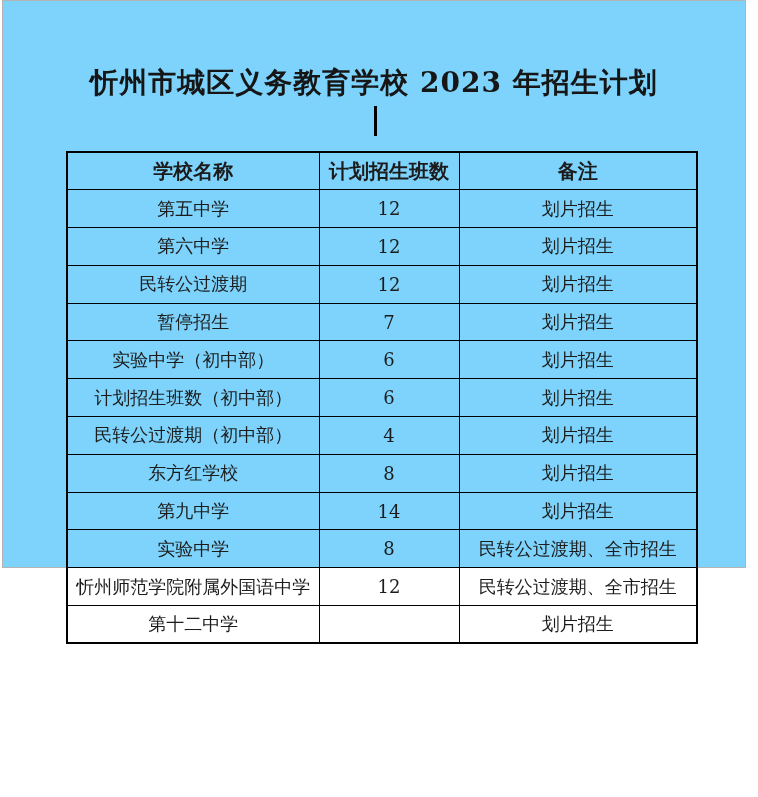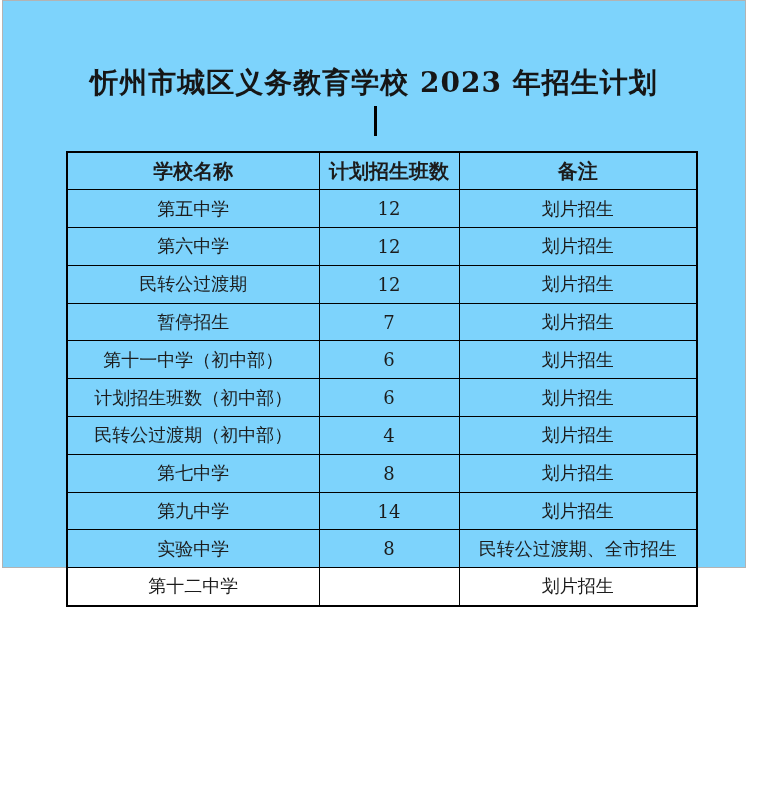--- a/index.html
+++ b/index.html
@@ -76,50 +76,55 @@
           <td>民转公过渡期</td>
           <td>12</td>
           <td>划片招生</td>
         </tr>
         <tr>
           <td>暂停招生</td>
           <td>7</td>
           <td>划片招生</td>
         </tr>
         <tr>
-          <td>第十一中学（初中部）</td>
+          <td>实验中学（初中部）</td>
           <td>6</td>
           <td>划片招生</td>
         </tr>
         <tr>
           <td>计划招生班数（初中部）</td>
           <td>6</td>
           <td>划片招生</td>
         </tr>
         <tr>
           <td>民转公过渡期（初中部）</td>
           <td>4</td>
           <td>划片招生</td>
         </tr>
         <tr>
-          <td>第七中学</td>
+          <td>东方红学校</td>
           <td>8</td>
           <td>划片招生</td>
         </tr>
         <tr>
           <td>第九中学</td>
           <td>14</td>
           <td>划片招生</td>
         </tr>
         <tr>
           <td>实验中学</td>
           <td>8</td>
           <td>民转公过渡期、全市招生</td>
         </tr>
         <tr>
+          <td>忻州师范学院附属外国语中学</td>
+          <td>12</td>
+          <td>民转公过渡期、全市招生</td>
+        </tr>
+        <tr>
           <td>第十二中学</td>
           <td></td>
           <td>划片招生</td>
         </tr>
       </tbody>
   </table>
 
 </div>
 
 </body></html>

